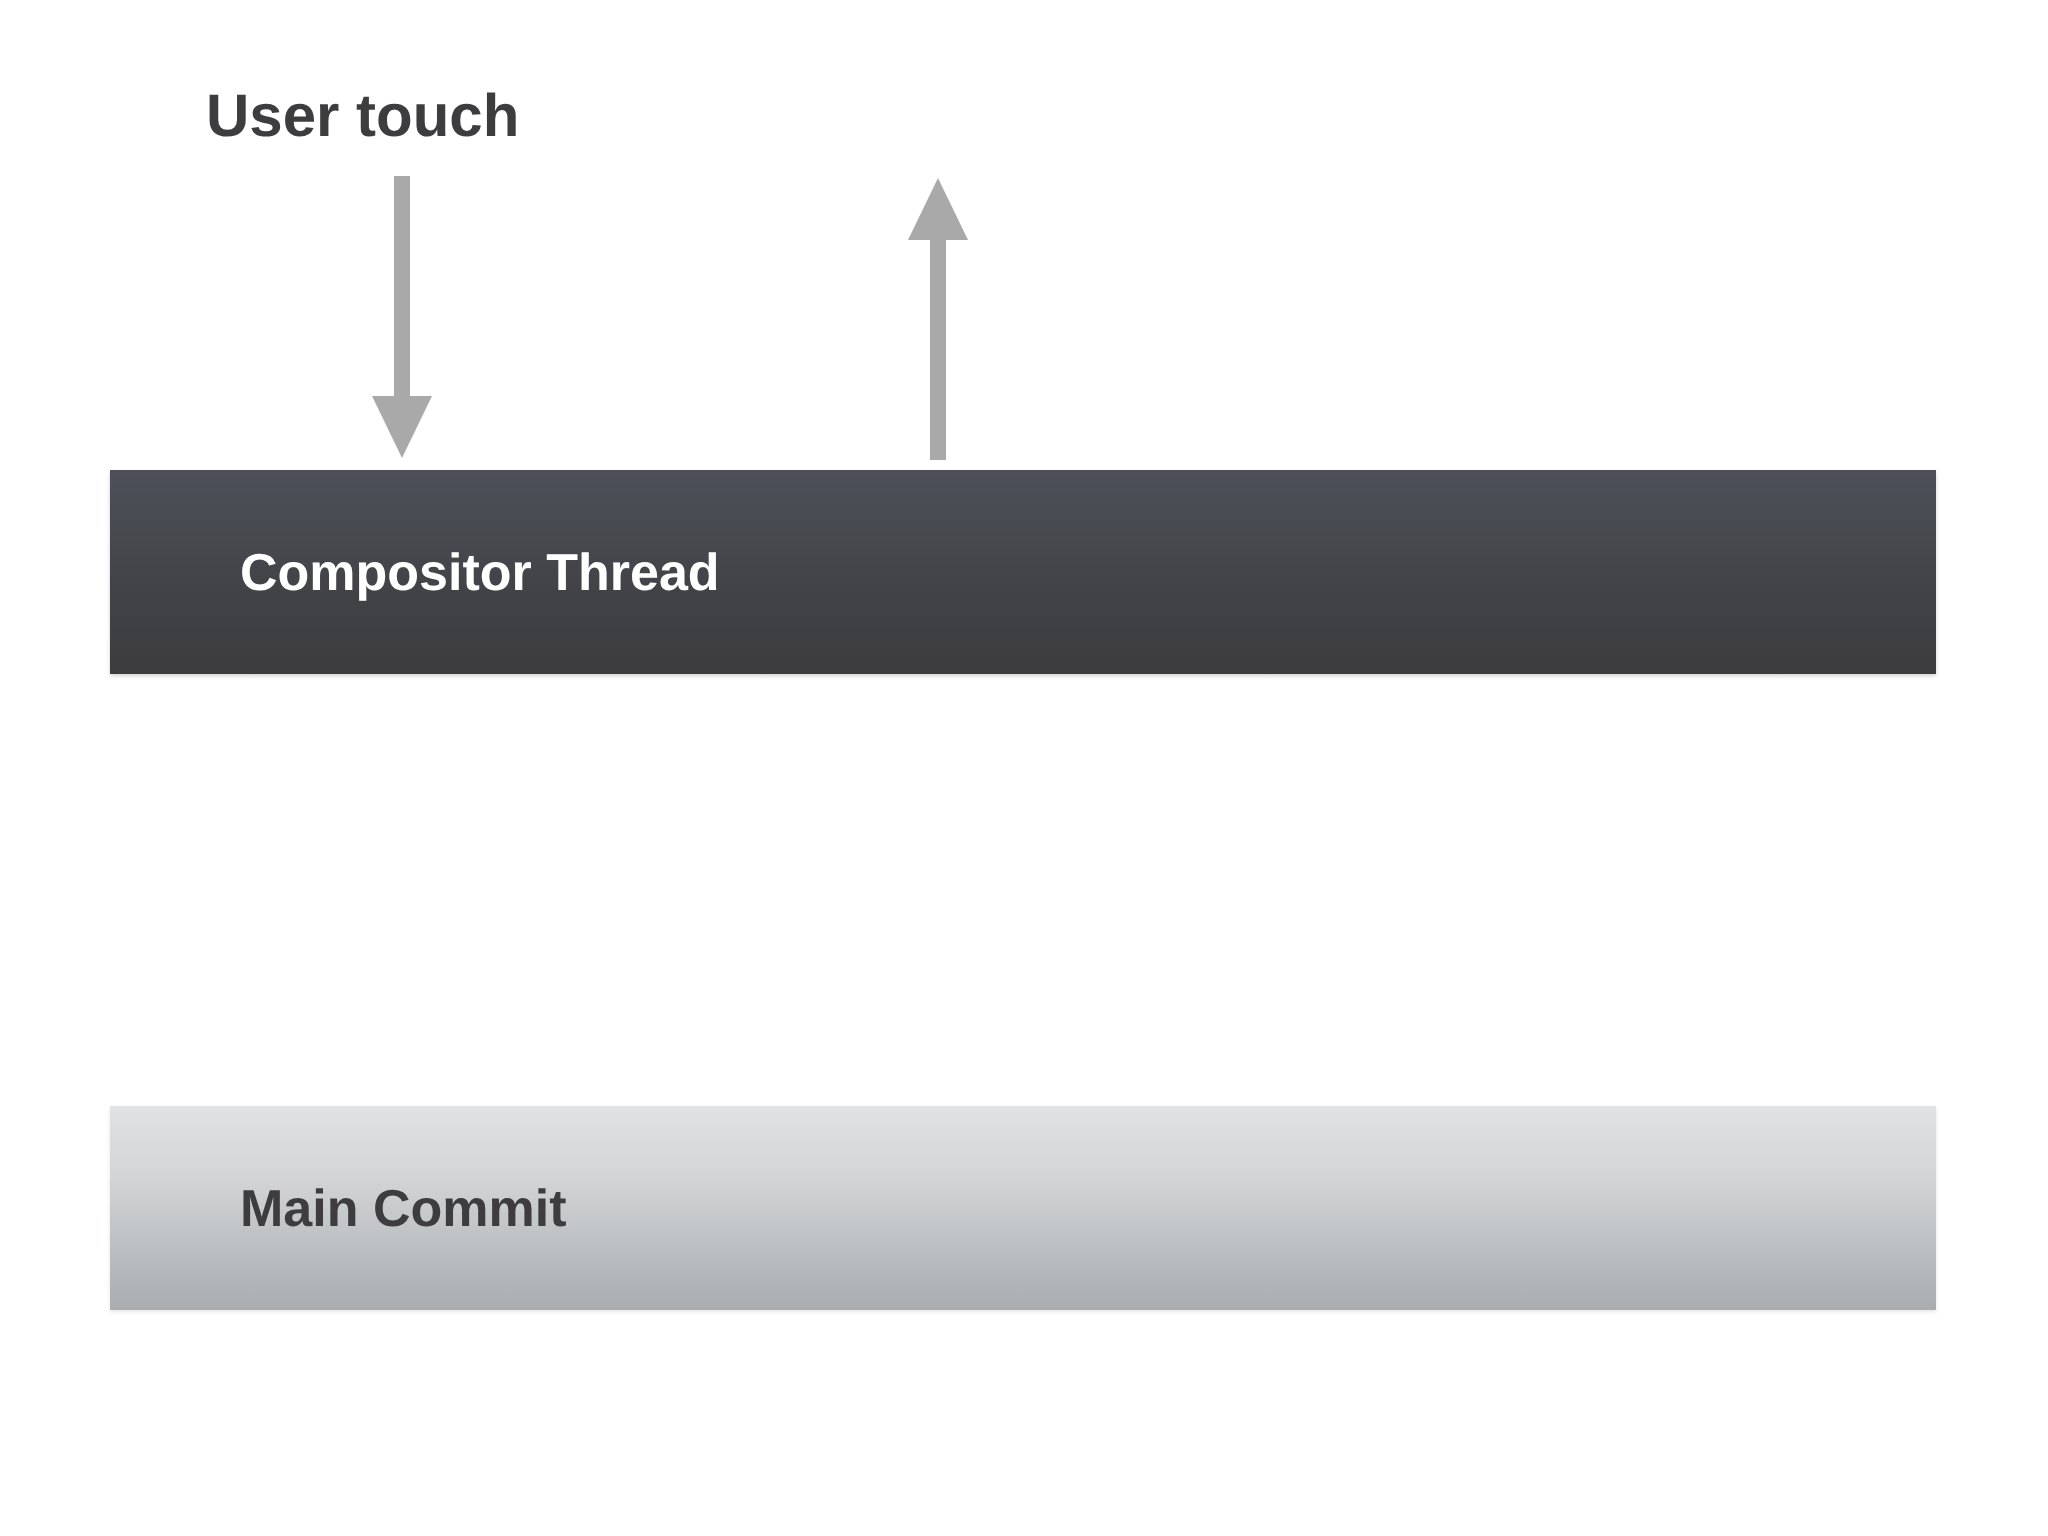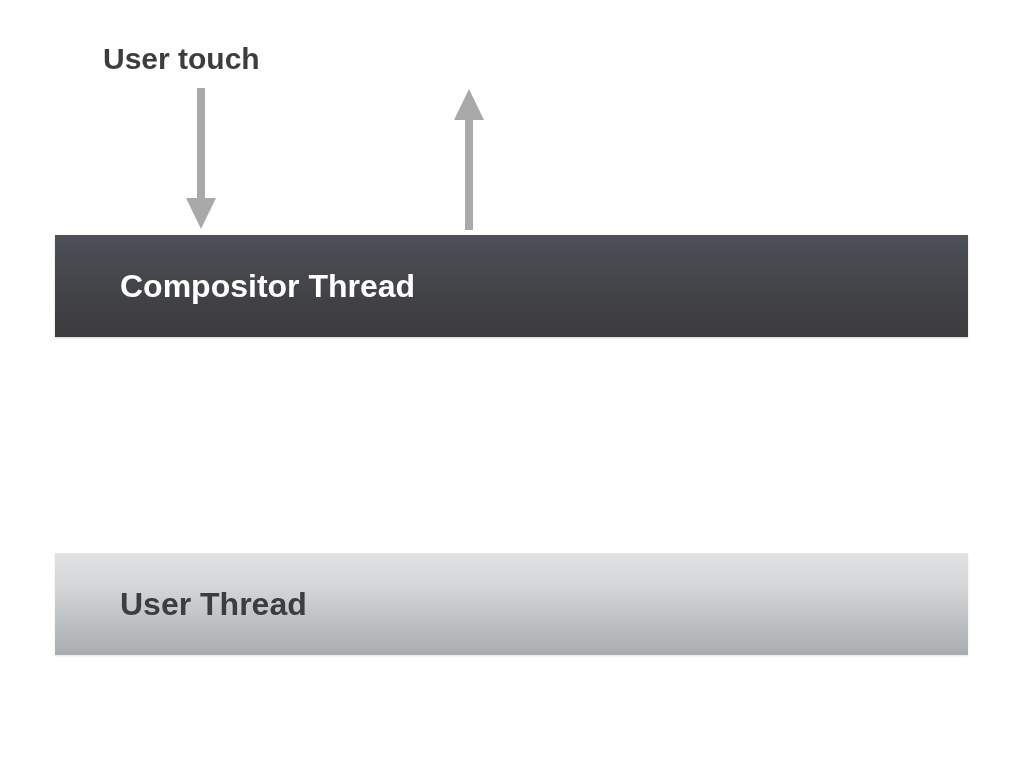--- a/index.html
+++ b/index.html
@@ -73,21 +73,21 @@
     box-shadow: 0 1px 2px rgba(0,0,0,0.18);
   }
   #bar-main-thread {
     top: 553px;
     background: linear-gradient(to bottom, #e0e2e4 0%, #d3d5d7 34%, #bdc0c2 68%, #a9adaf 100%);
     box-shadow: 0 1px 2px rgba(0,0,0,0.10);
   }
   .thread-label {
     font-family: "Liberation Sans", sans-serif;
     font-weight: bold;
-    font-size: 32px;
+    font-size: 26px;
     line-height: 1;
     white-space: nowrap;
   }
   #bar-compositor-thread .thread-label {
     color: #ffffff;
   }
   #bar-main-thread .thread-label {
     color: #3d3d3f;
   }
 </style>
@@ -111,16 +111,16 @@
       <polygon points="20,1 35,32 5,32" fill="#a9a9a9"></polygon>
       <rect x="16" y="30" width="8" height="112" fill="#a9a9a9"></rect>
     </svg>
   </div>
 
   <div class="thread-bar" id="bar-compositor-thread">
     <span class="thread-label">Compositor Thread</span>
   </div>
 
   <div class="thread-bar" id="bar-main-thread">
-    <span class="thread-label">User Thread</span>
+    <span class="thread-label">Main Commit</span>
   </div>
 
 </div>
 
 </body></html>

